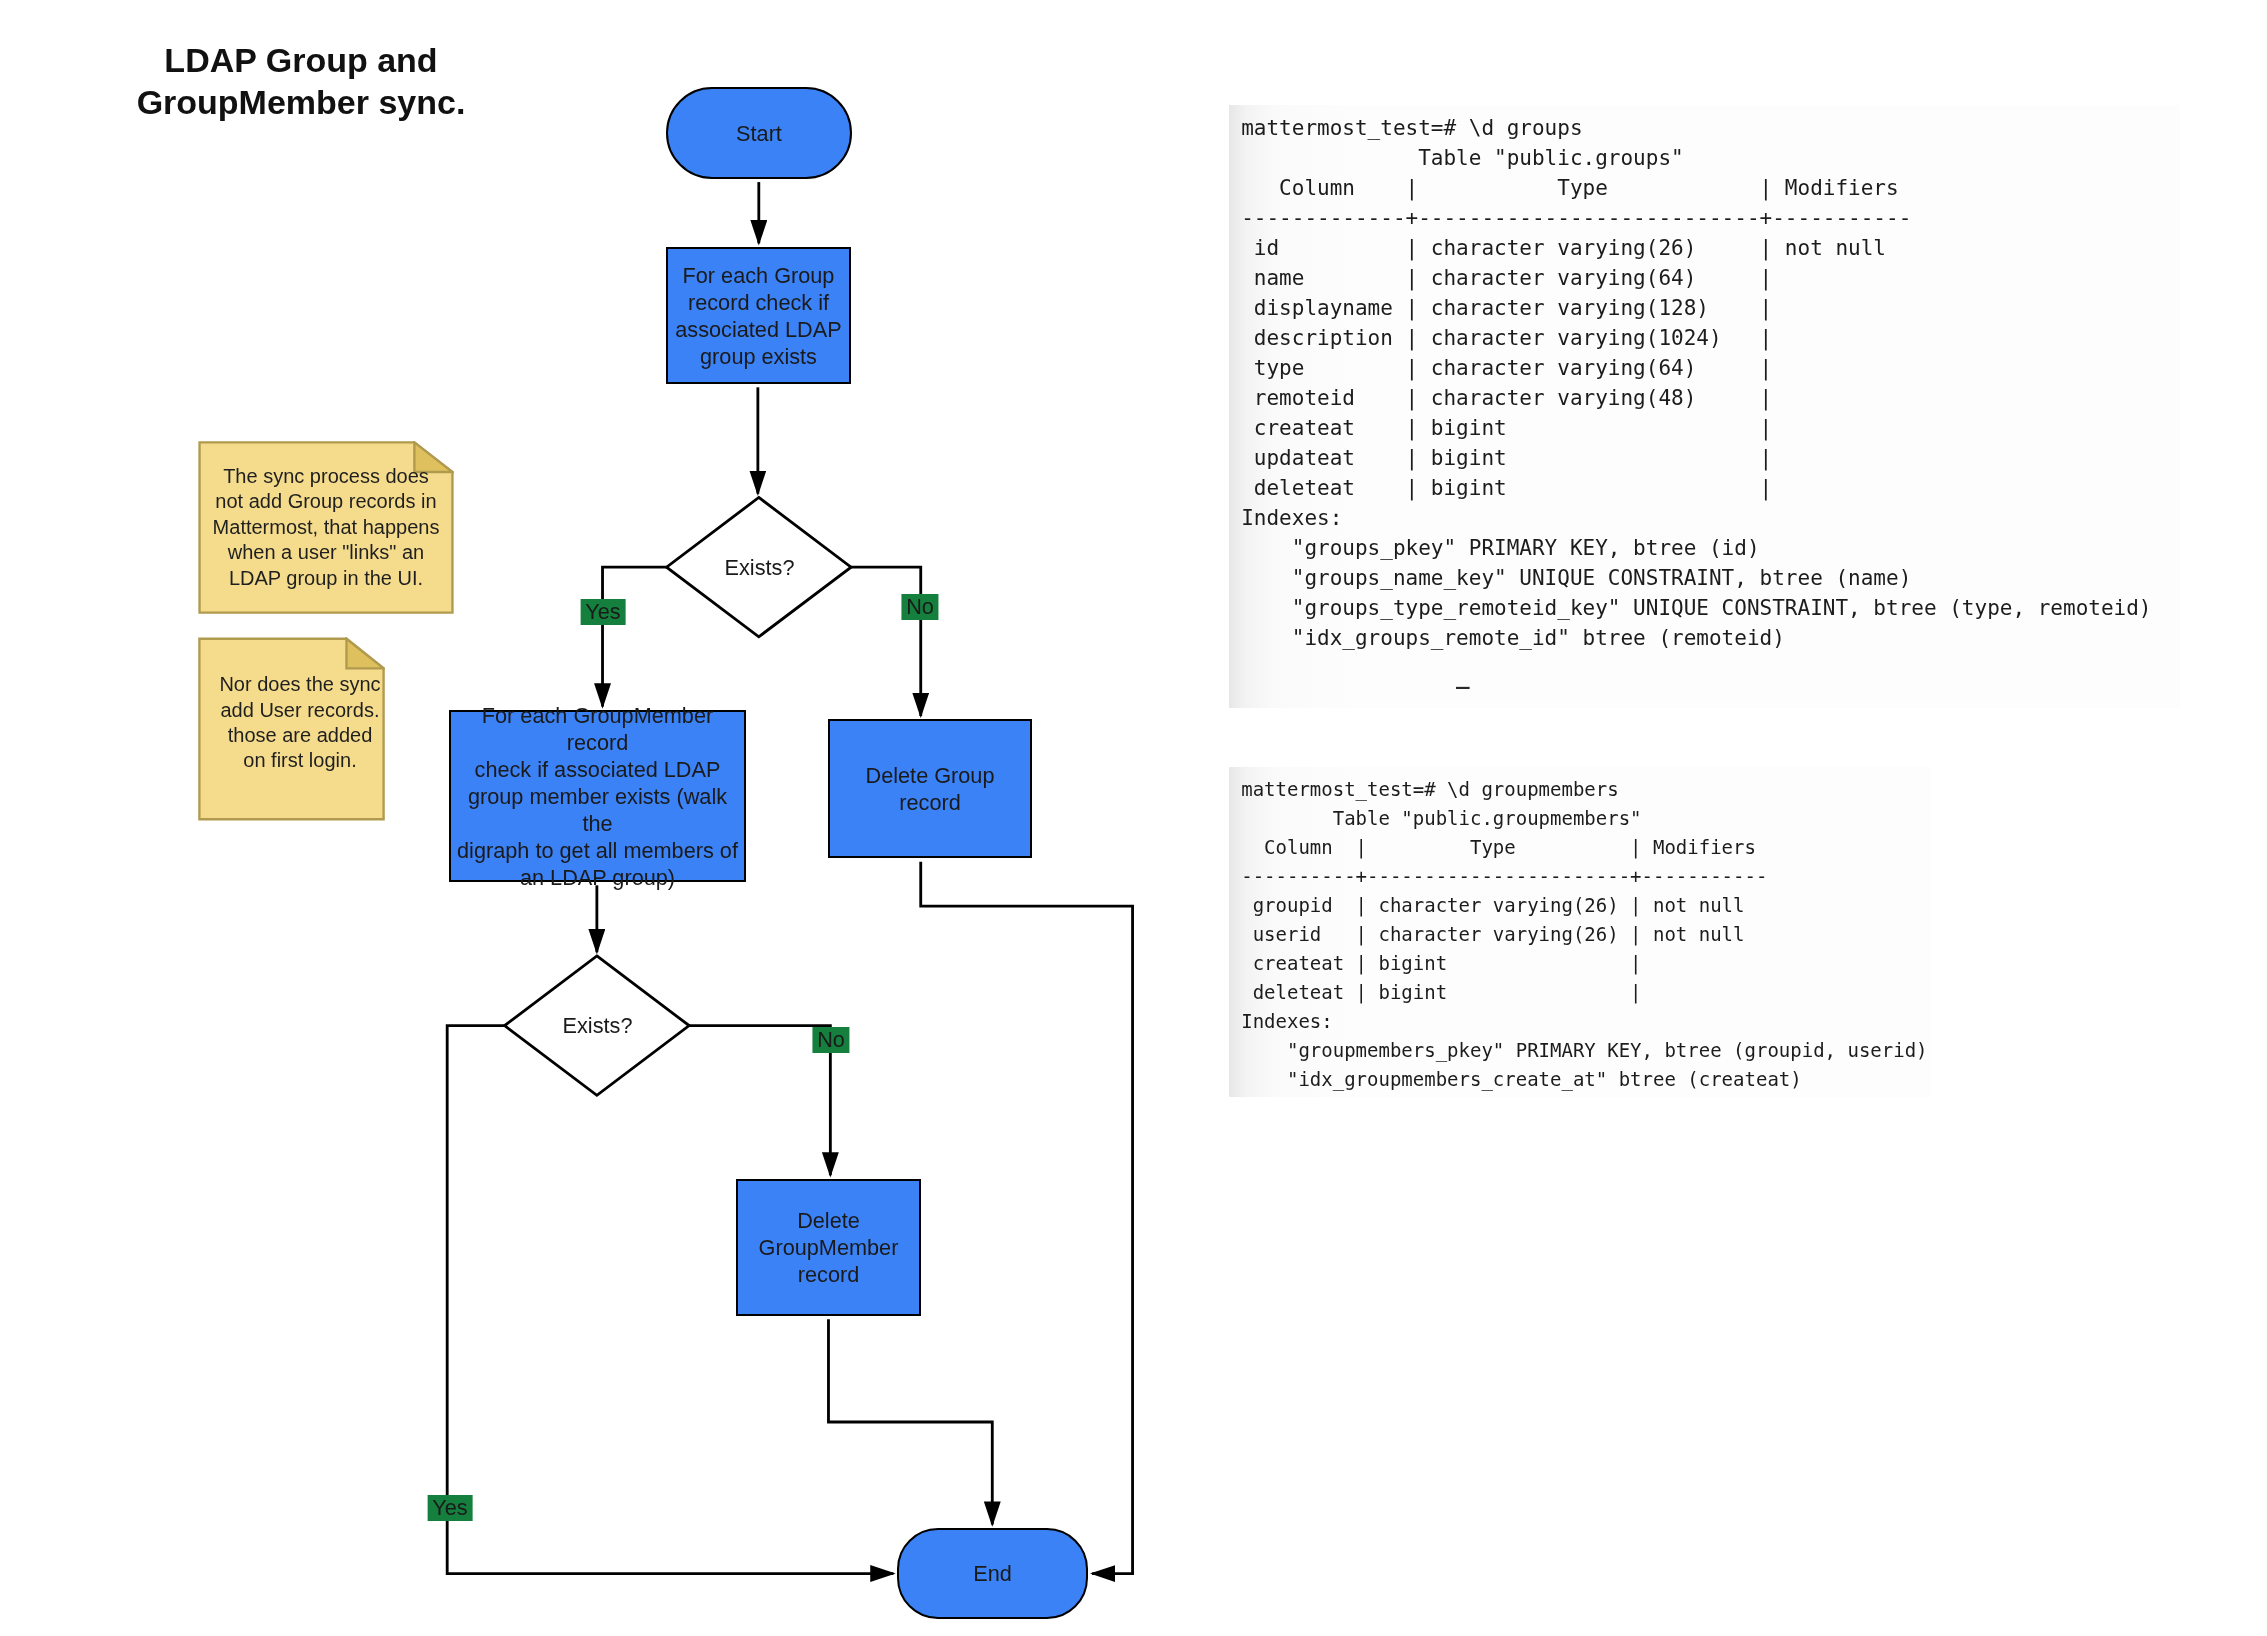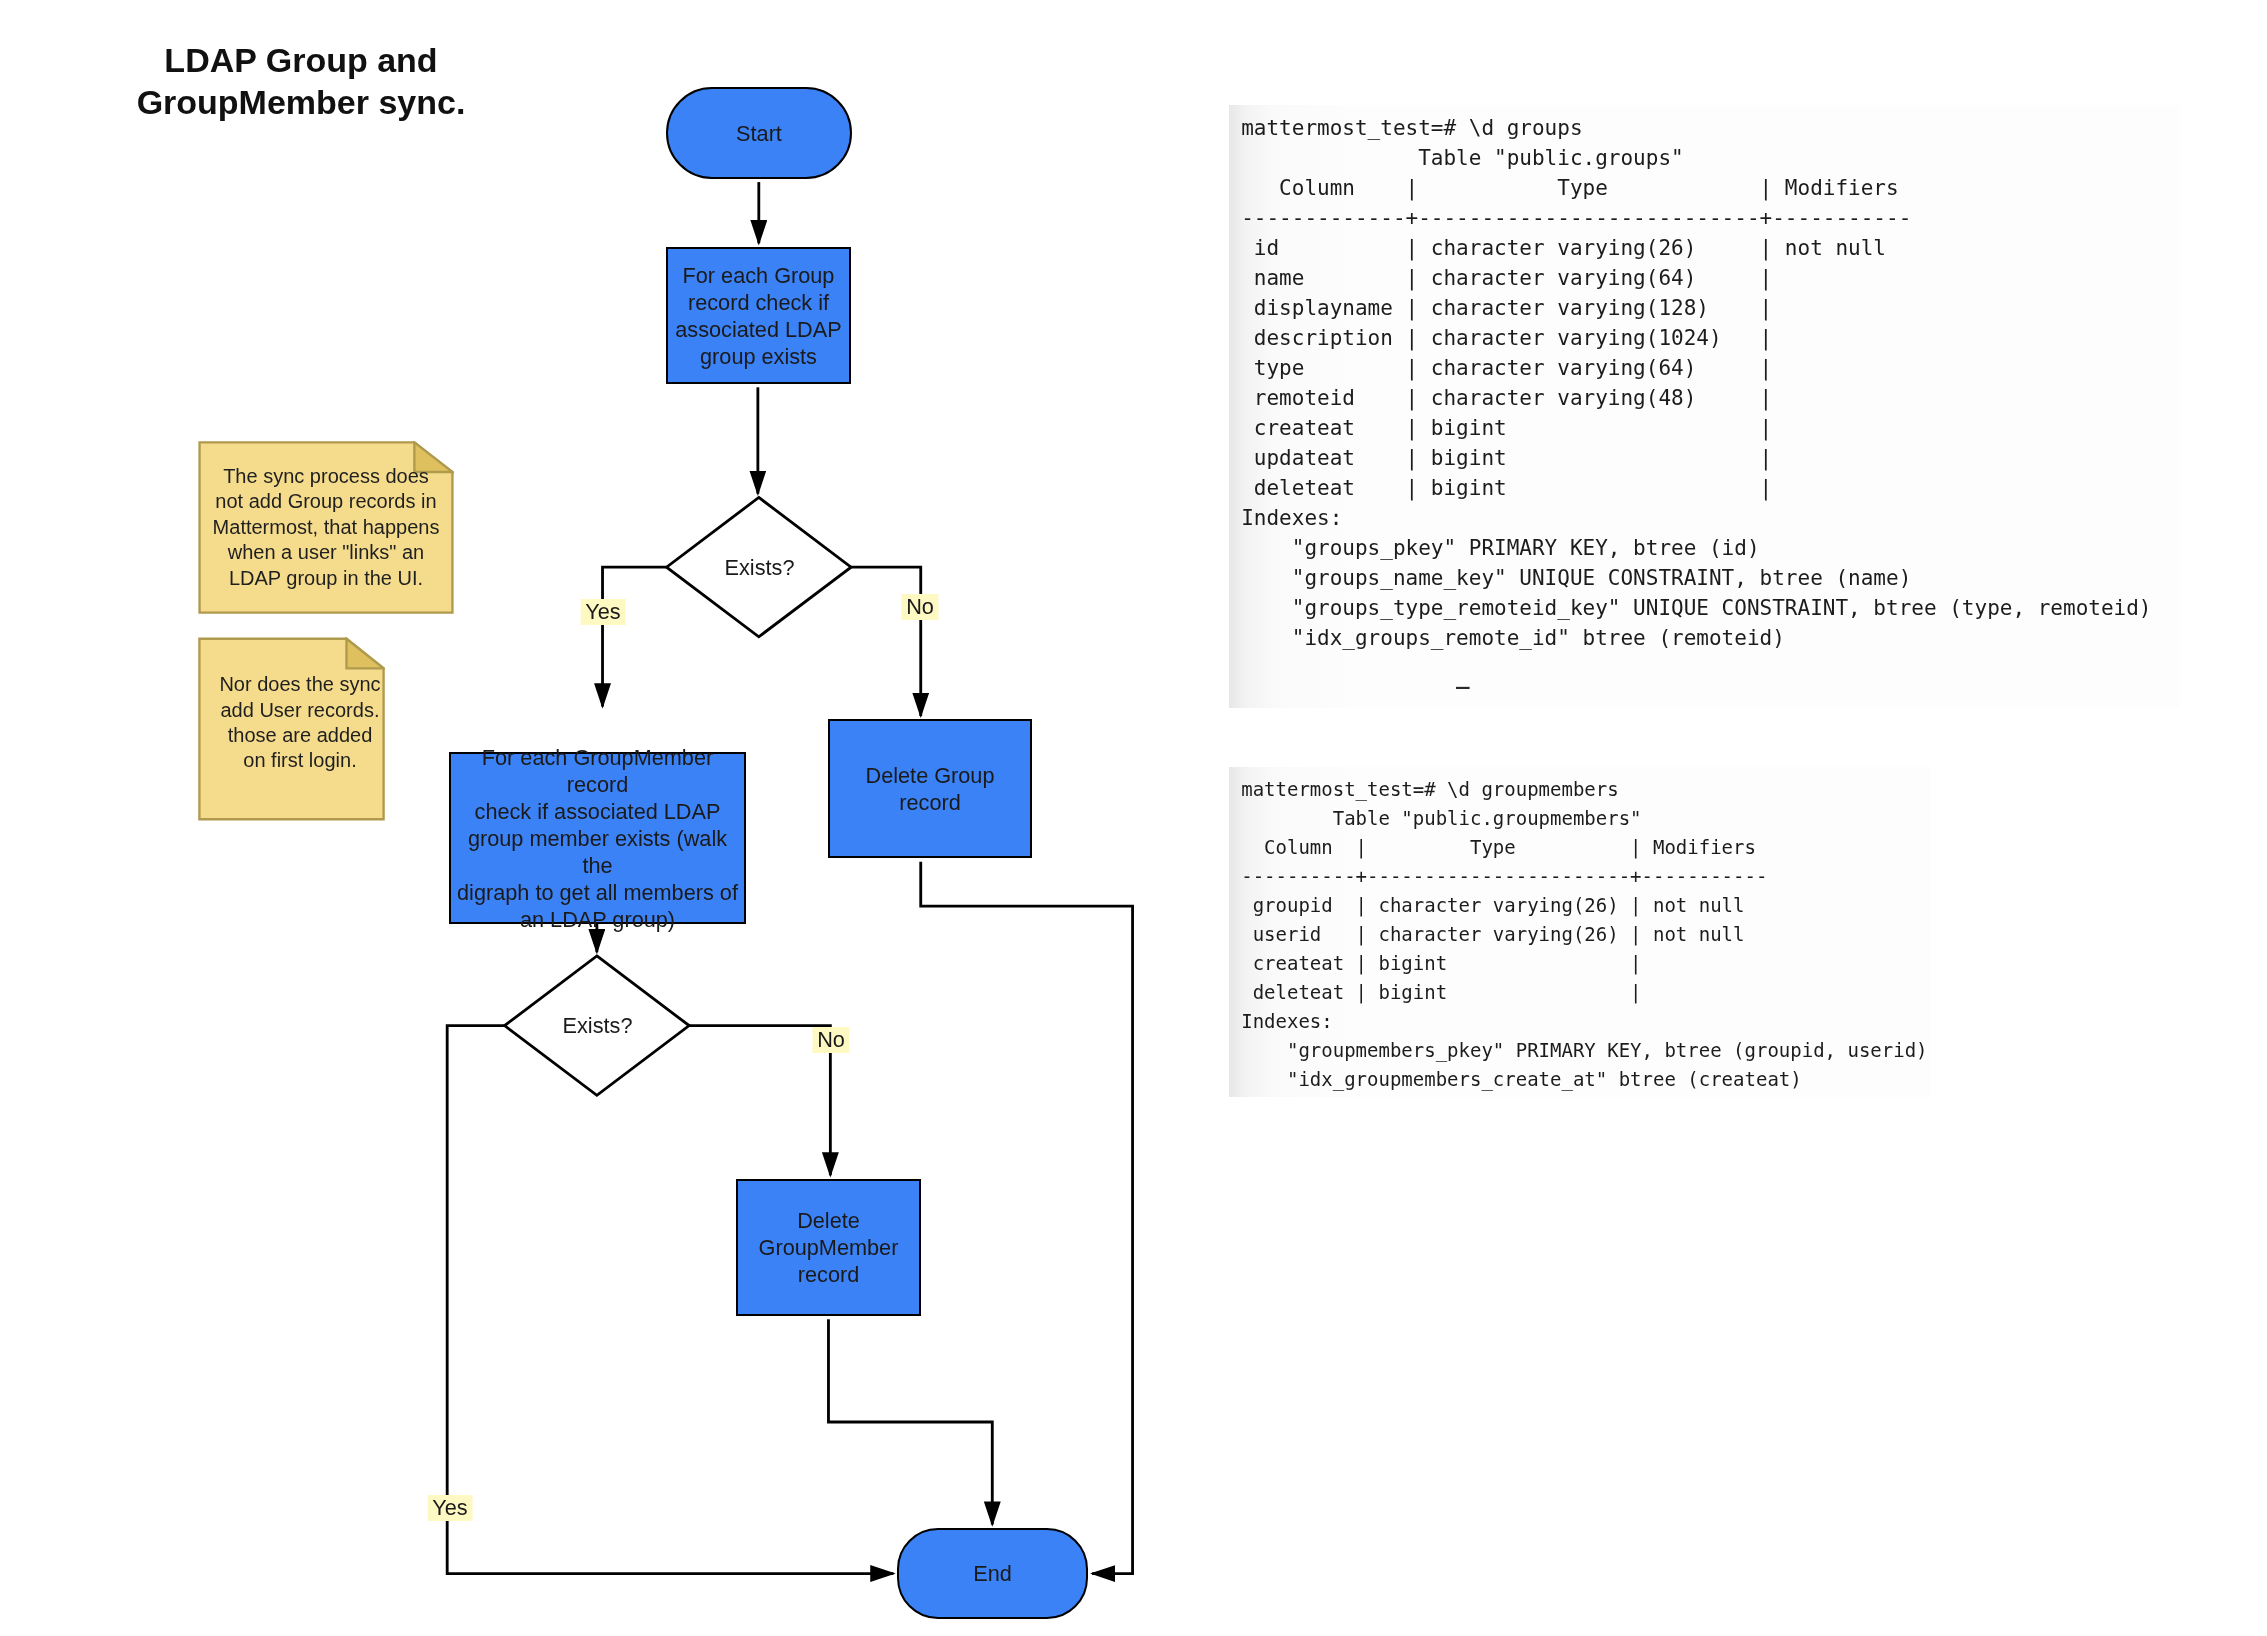--- a/index.html
+++ b/index.html
@@ -19,34 +19,34 @@
   .node {
     position:absolute; box-sizing:border-box;
     border:2.8px solid #000; background:#3b82f6;
     display:flex; align-items:center; justify-content:center;
     text-align:center; font-size:21.7px; line-height:27px;
     white-space:pre-line; color:#1a1a1a;
   }
   .pill-start { left:666px; top:87px;  width:186px; height:92px; border-radius:46px; }
   .pill-end   { left:897px; top:1528px; width:191px; height:91px; border-radius:41px; }
   .box-check-group       { left:666px; top:247px;  width:185px; height:137px; }
-  .box-check-groupmember { left:449px; top:710px;  width:297px; height:172px; padding:0 3.8px;margin-top:42px; }
+  .box-check-groupmember { left:449px; top:710px;  width:297px; height:172px; padding:0 3.8px; }
   .box-delete-group      { left:828px; top:719px;  width:204px; height:139px; }
   .box-delete-groupmember{ left:736px; top:1179px; width:185px; height:137px; }
 
   .diamond-label {
     position:absolute; width:151px; text-align:center;
     font-size:21.7px; line-height:26px; color:#1a1a1a;
   }
   #exists1-label { left:684px; top:555px; }
   #exists2-label { left:522px; top:1013px; }
 
   .edge-label {
     position:absolute; transform:translate(-50%,-50%);
-    background:#fef9c3; padding:0 4.7px;
+    background:#15803d; padding:0 4.7px;
     font-size:21.7px; line-height:26px; color:#1a1a1a;
   }
 
   
   .note-text {
     position:absolute; display:flex; align-items:center; justify-content:center;
     text-align:center; font-size:20px; line-height:25.4px;
     white-space:pre-line; color:#1f1f1f;
   }
 

